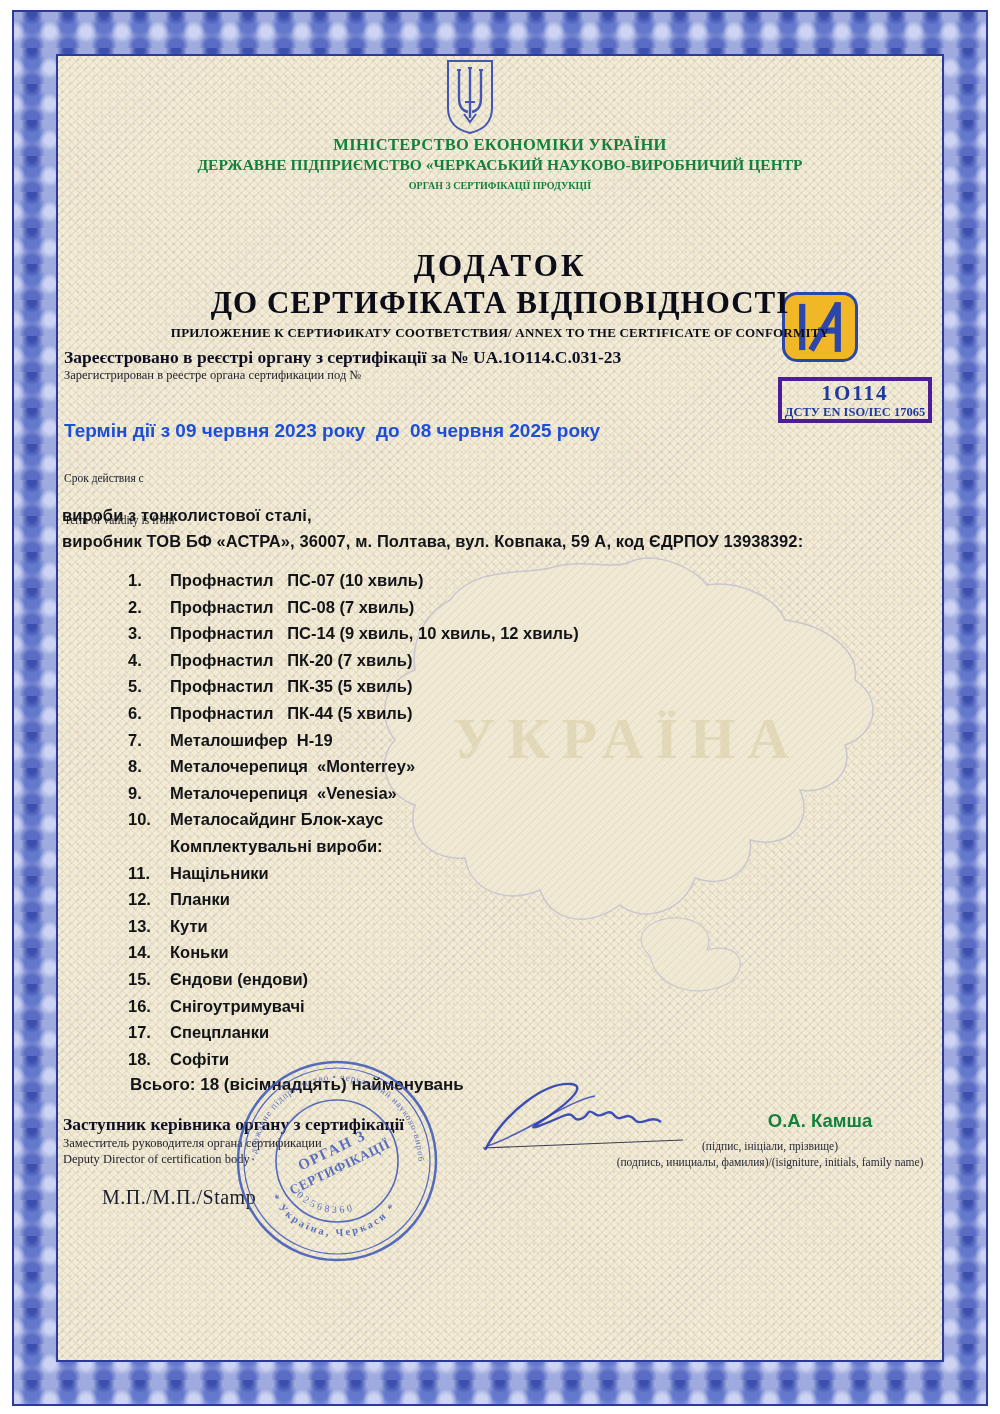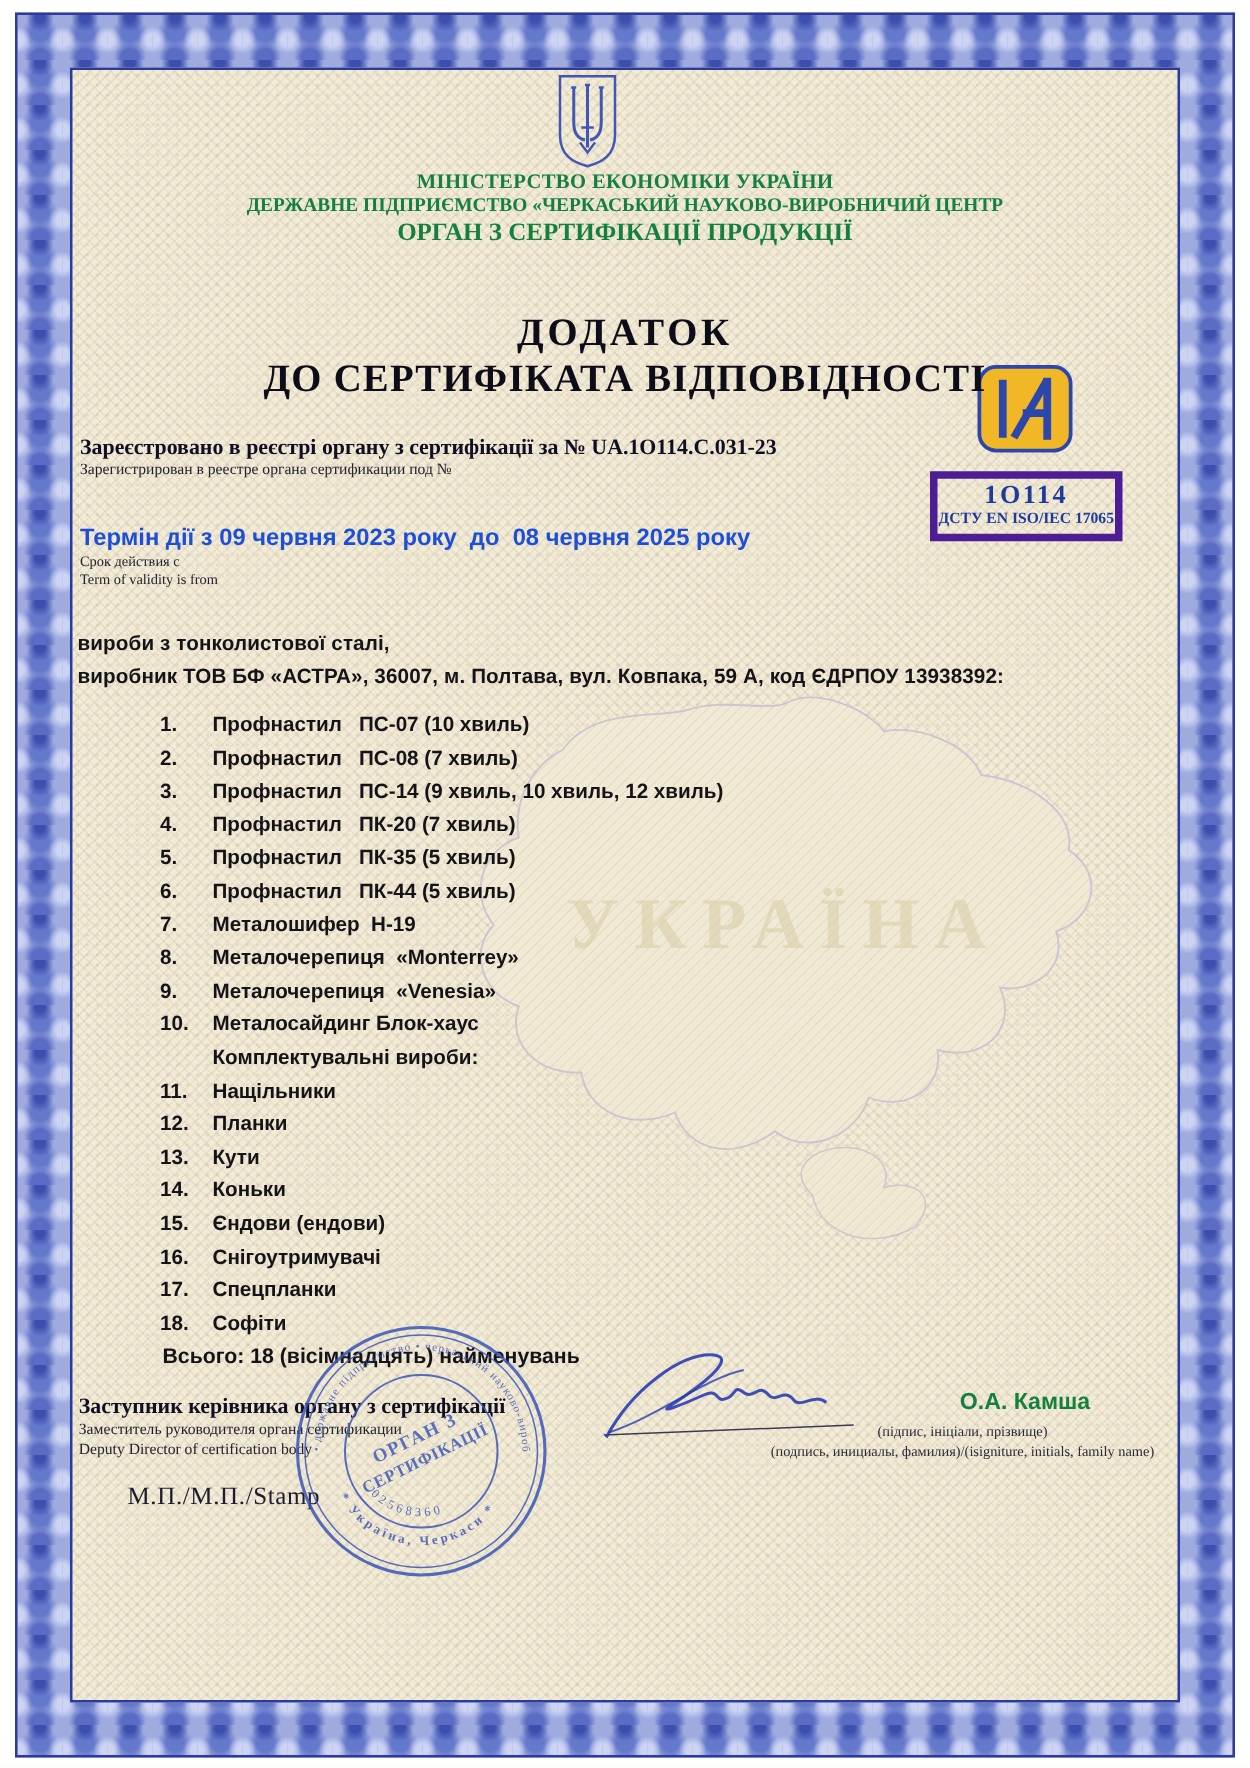--- a/index.html
+++ b/index.html
@@ -31,45 +31,45 @@
   .center{text-align:center;}
   .prewrap{white-space:pre-wrap;}
   .sans{font-family:"Liberation Sans", sans-serif;}
 
   
   .emblem{left:444px;top:58px;width:52px;height:78px;z-index:5;}
   .org-header{left:60px;top:134px;width:880px;z-index:5;font-weight:bold;color:#15803d;}
   .org-header .l1{font-size:16.5px;line-height:21px;letter-spacing:0.3px;}
   .org-header .l2{font-size:15.5px;line-height:20.5px;}
   .org-header .l3{font-size:15.5px;line-height:20.5px;}
-  .org-header .l4{font-size:20px;line-height:20.5px;}
+  .org-header .l4{font-size:10px;line-height:20.5px;}
 
   
   .title-block{left:60px;top:247px;width:880px;z-index:6;color:#0d0d1a;}
   .title-block .t1{font-size:31px;font-weight:bold;letter-spacing:3px;line-height:37px;}
   .title-block .t2{font-size:31px;font-weight:bold;letter-spacing:1px;line-height:37px;}
   .title-block .t3{font-size:13px;font-weight:bold;letter-spacing:0.2px;line-height:18px;margin-top:3px;}
 
   
   .badge{left:782px;top:292px;width:76px;height:70px;z-index:4;background:#f2b727;
     border:3px solid #2c47ab;border-radius:15px;box-sizing:border-box;}
-  .code-box{left:744px;top:377px;width:154px;height:56px;z-index:5;border:6px solid #4c1d95;
+  .code-box{left:778px;top:377px;width:154px;height:46px;z-index:5;border:4px solid #4c1d95;
     box-sizing:border-box;text-align:center;color:#1f3a9e;padding-top:1px;}
   .code-box .code{font-size:21px;font-weight:bold;letter-spacing:2px;line-height:23px;}
   .code-box .std{font-size:12.5px;font-weight:bold;line-height:14px;}
 
   
   .registration{left:64px;top:346px;width:720px;z-index:5;}
   .registration .ua{font-size:17.5px;font-weight:bold;color:#0e0e24;line-height:22px;}
   .registration .small{font-size:12.5px;color:#22222e;line-height:15.5px;}
 
   
   .validity{left:64px;top:419px;width:720px;z-index:5;}
   .validity .ua{font-size:19px;font-weight:bold;color:#1d4ed8;line-height:24px;}
-  .validity .small{font-size:11.5px;color:#22222e;line-height:14px;}
+  .validity .small{font-size:11.5px;color:#22222e;line-height:14px;margin-top:28px;}
 
   
   .product{left:62px;top:503px;width:860px;z-index:5;}
   .product div{font-size:16.5px;font-weight:bold;line-height:25.5px;color:#131318;}
   .product .sans{letter-spacing:0.1px;}
 
   
   .list{left:128px;top:567px;width:700px;z-index:5;}
   .row{display:flex;line-height:26.6px;}
   .row .num{width:42px;flex:0 0 42px;font-weight:bold;font-size:16.5px;color:#131318;}
@@ -128,20 +128,21 @@
 
   <div class="abs org-header center z">
     <div class="l1">МІНІСТЕРСТВО ЕКОНОМІКИ УКРАЇНИ</div>
     <div class="l2">ДЕРЖАВНЕ ПІДПРИЄМСТВО «ЧЕРКАСЬКИЙ НАУКОВО-ВИРОБНИЧИЙ ЦЕНТР</div>
     <div class="l4">ОРГАН З СЕРТИФІКАЦІЇ ПРОДУКЦІЇ</div>
   </div>
 
   <div class="abs title-block center">
     <div class="t1">ДОДАТОК</div>
     <div class="t2">ДО СЕРТИФІКАТА ВІДПОВІДНОСТІ</div>
+    <div class="t3">ПРИЛОЖЕНИЕ К СЕРТИФИКАТУ СООТВЕТСТВИЯ/ ANNEX TO THE CERTIFICATE OF CONFORMITY</div>
   </div>
 
   <div class="abs badge">
     <svg viewBox="0 0 72 72" width="70" height="64">
       <g stroke="#2c47ab" stroke-width="7" fill="none">
         <path d="M16,10 V62"></path>
         <path d="M56,8 V64"></path>
         <path d="M56,10 L26,62"></path>
         <path d="M34,40 H56"></path>
       </g>

